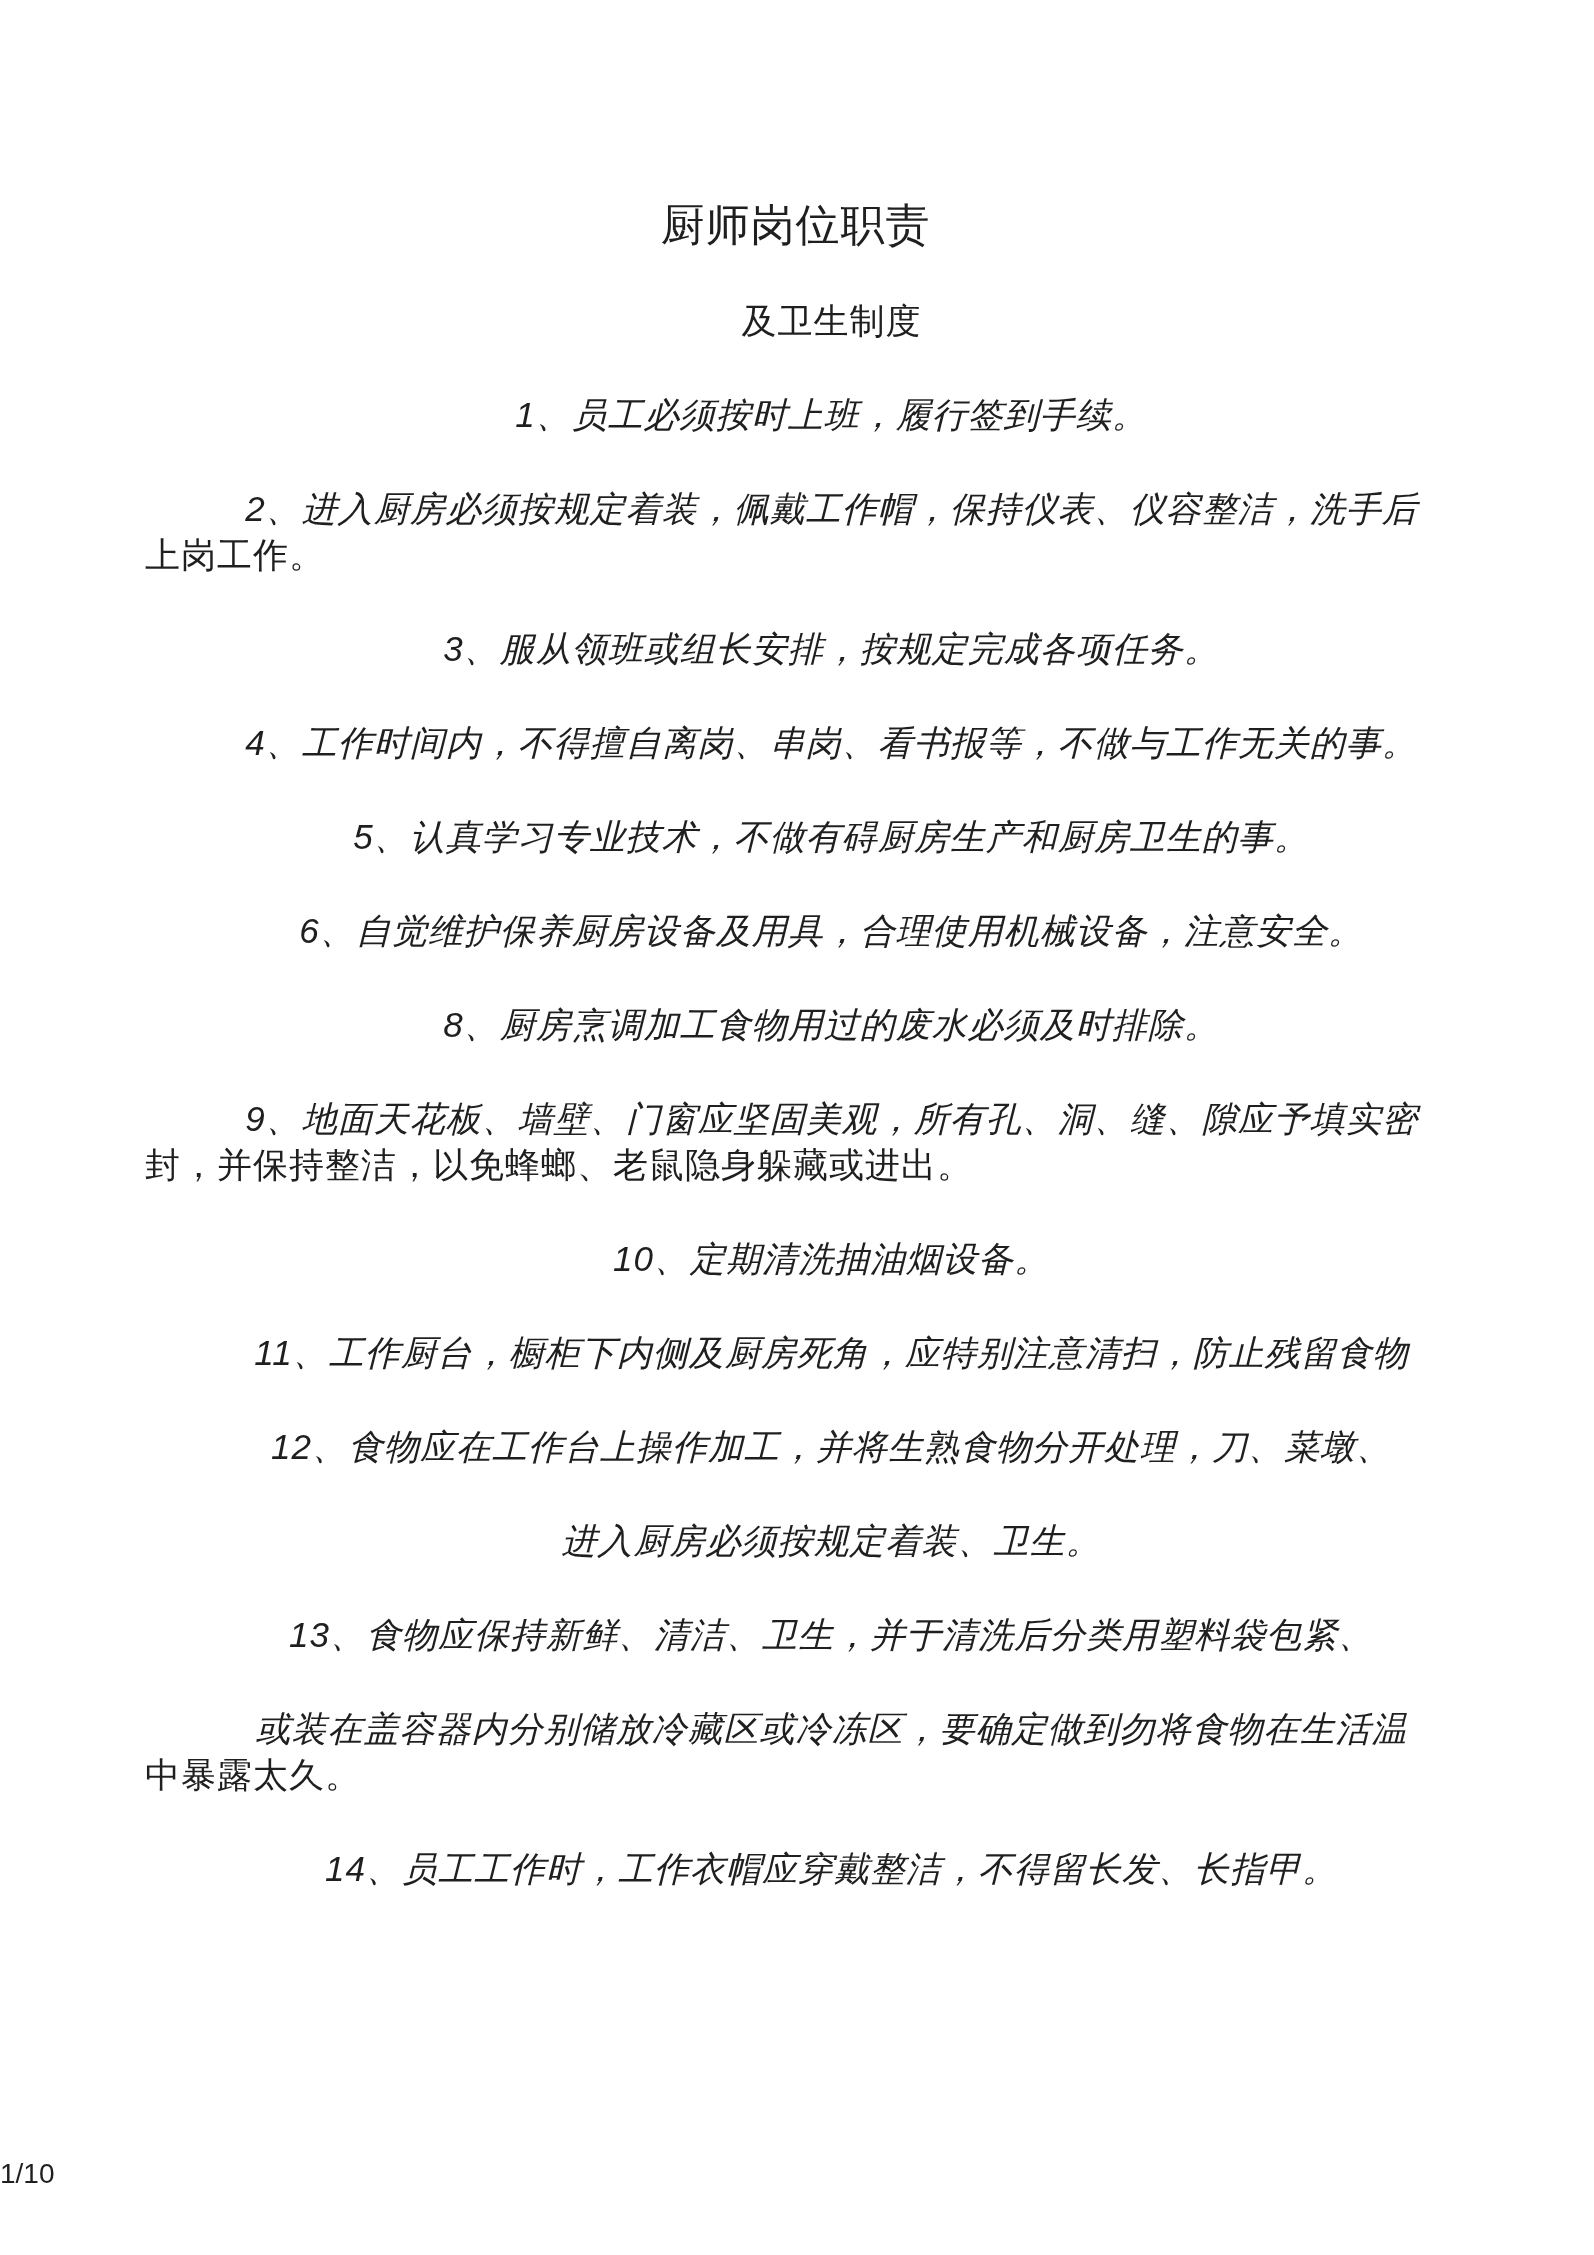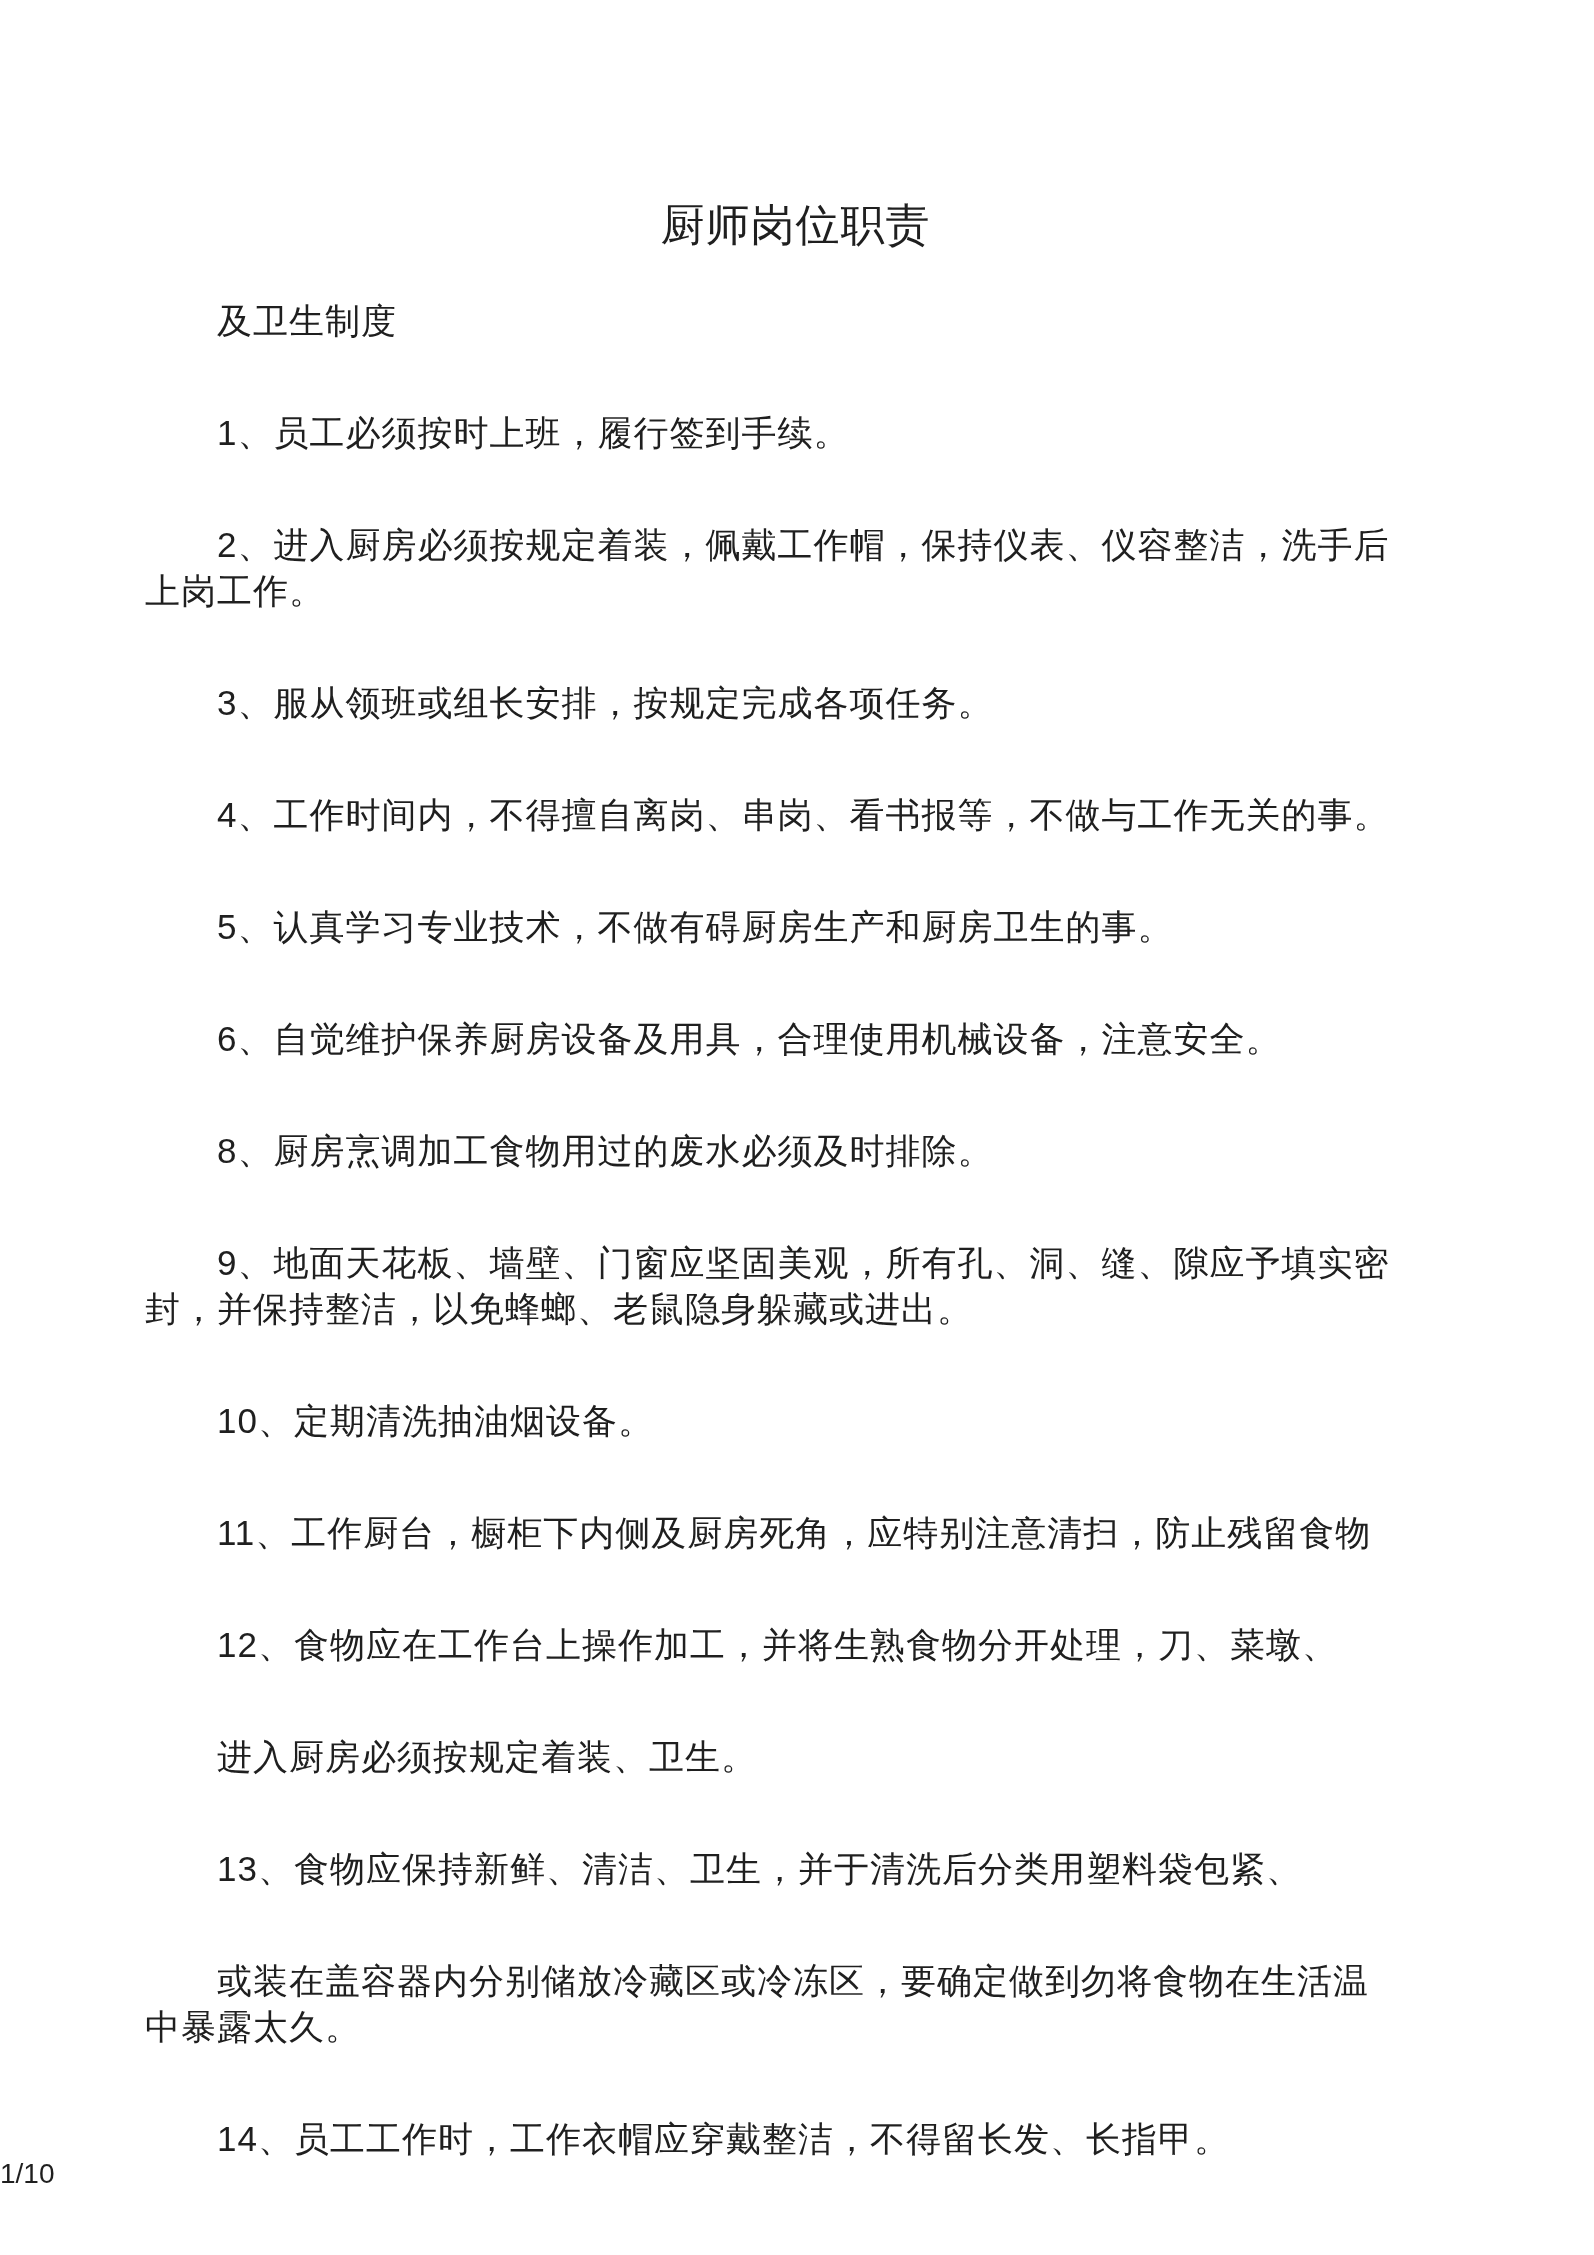--- a/index.html
+++ b/index.html
@@ -26,22 +26,22 @@
     letter-spacing:1px;
     margin:0 0 42px 0;
     font-family:"Liberation Serif","DejaVu Serif",serif;
   }
   .line{
     font-size:35px;
     line-height:46px;
     letter-spacing:1px;
     white-space:nowrap;
   }
-  .line.indent{padding-left:72px;}
-  .line.new-para{margin-top:66px;}
+  .line.indent{padding-left:72px;text-align:center;}
+  .line.new-para{margin-top:48px;font-style:italic;}
   .footer{
     position:absolute;
     left:0;
     right:0;
     bottom:66px;
     font-size:28px;
     line-height:30px;
     color:#1f1f1f;
   }
 </style>

